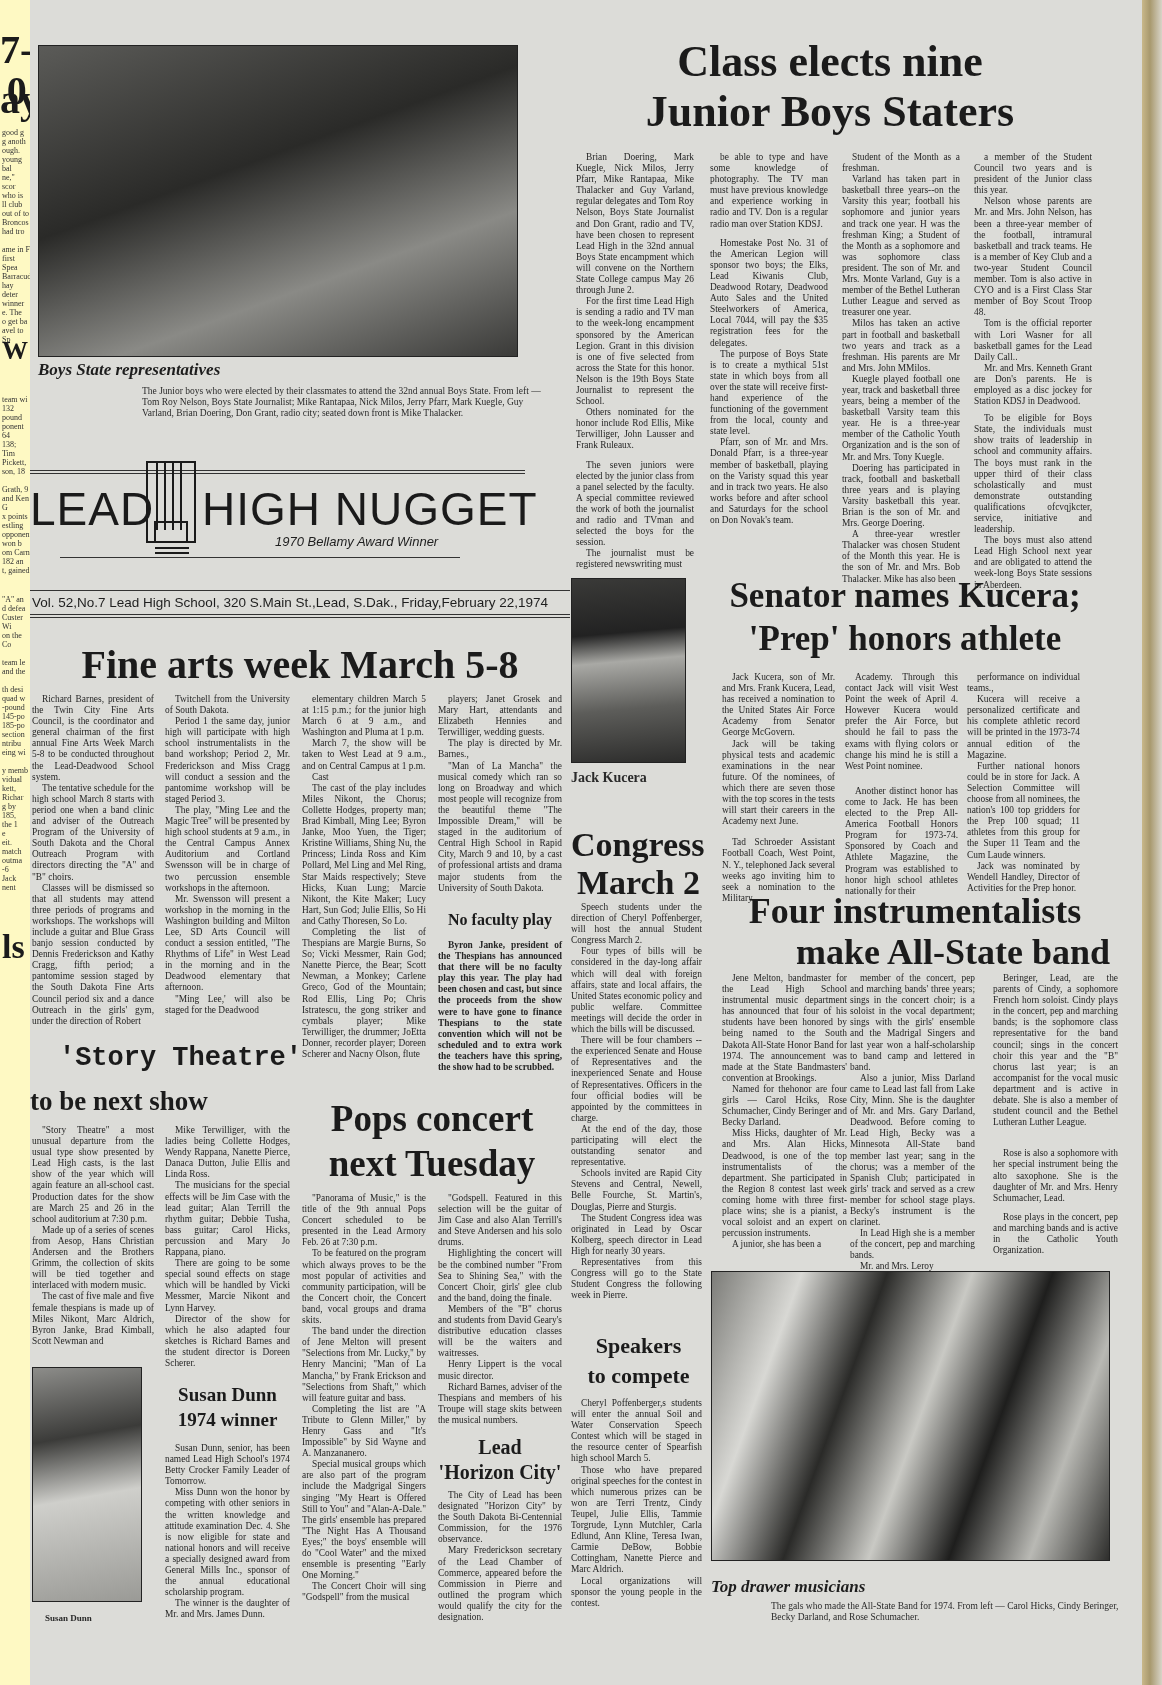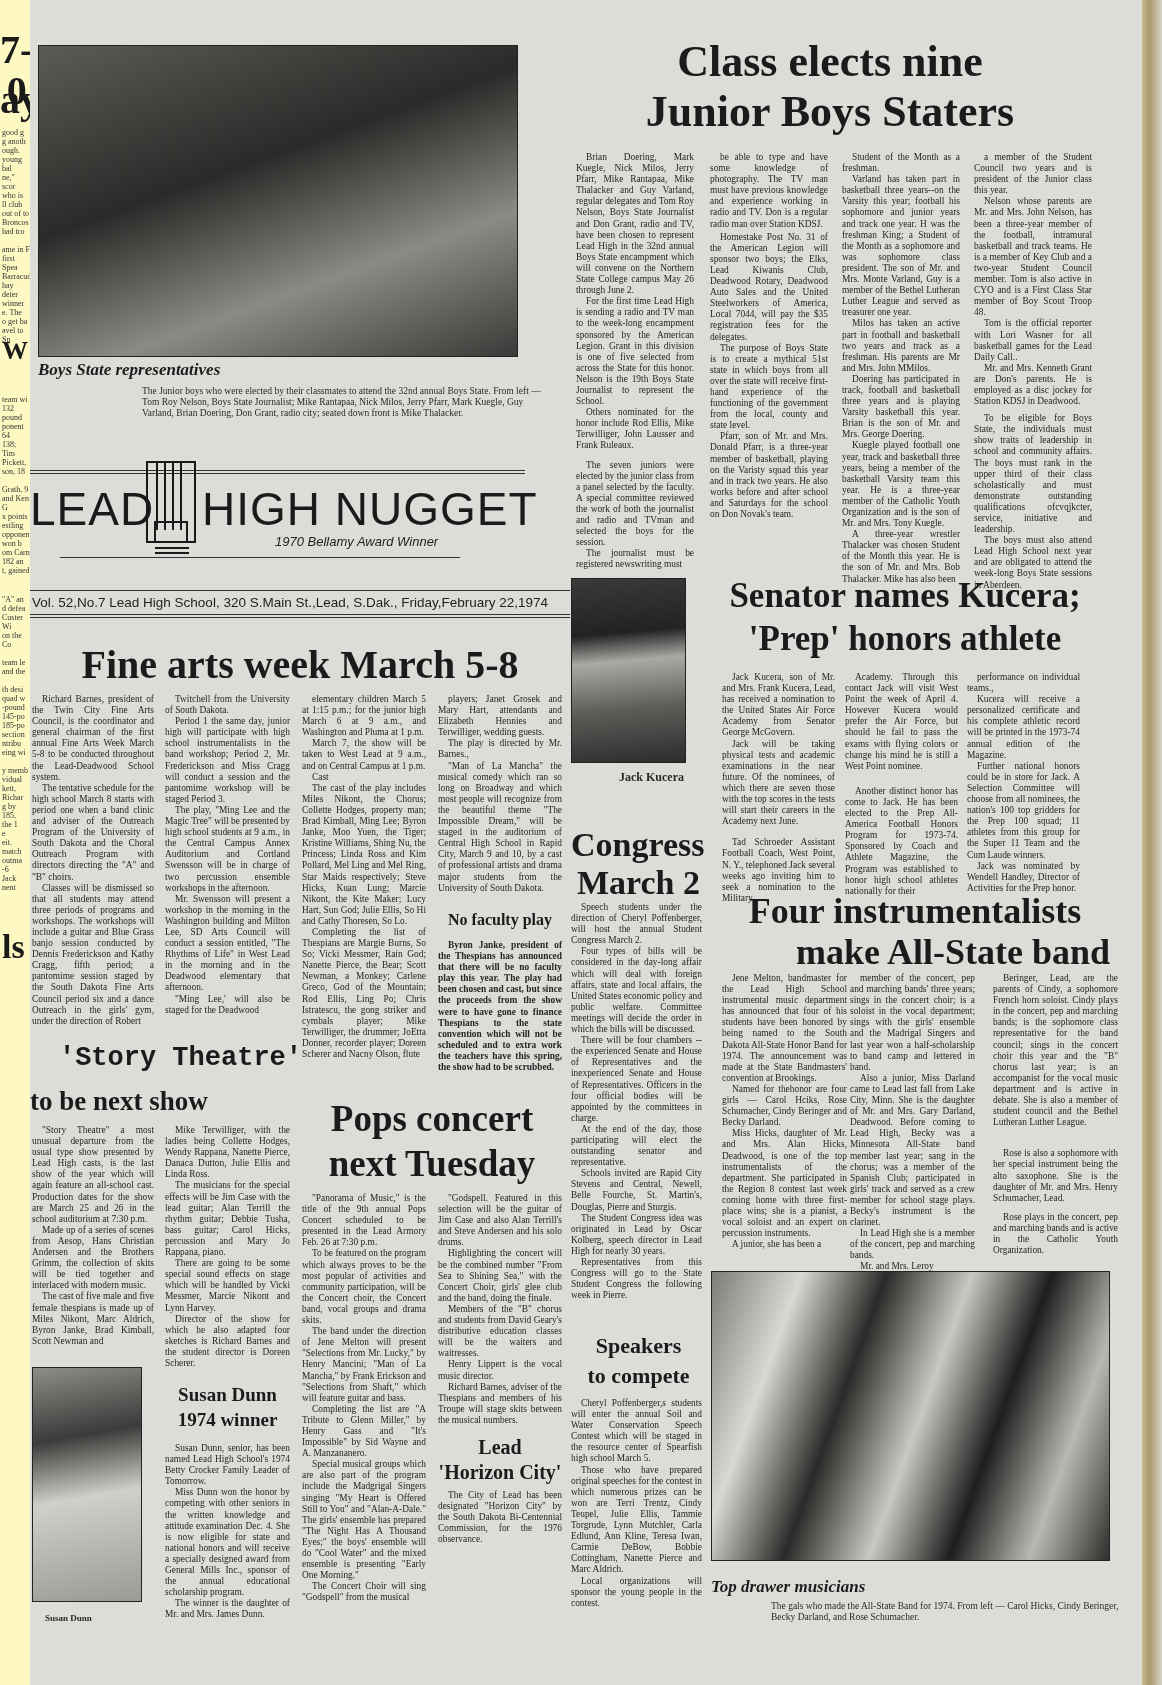--- a/index.html
+++ b/index.html
@@ -69,30 +69,30 @@
   <div class="abs head" style="left:540px;top:90px;width:520px;font-size:44px;">Junior Boys Staters</div>
   <div class="abs col" style="left:546px;top:152px;width:118px;">
     <p>Brian Doering, Mark Kuegle, Nick Milos, Jerry Pfarr, Mike Rantapaa, Mike Thalacker and Guy Varland, regular delegates and Tom Roy Nelson, Boys State Journalist and Don Grant, radio and TV, have been chosen to represent Lead High in the 32nd annual Boys State encampment which will convene on the Northern State College campus May 26 through June 2.</p>
       <p>For the first time Lead High is sending a radio and TV man to the week-long encampment sponsored by the American Legion. Grant in this division is one of five selected from across the State for this honor. Nelson is the 19th Boys State Journalist to represent the School.</p>
       <p>Others nominated for the honor include Rod Ellis, Mike Terwilliger, John Lausser and Frank Ruleaux.</p>
       <p style="margin-top:8px">The seven juniors were elected by the junior class from a panel selected by the faculty. A special committee reviewed the work of both the journalist and radio and TVman and selected the boys for the session.</p>
       <p>The journalist must be registered newswriting must</p>
   </div>
   <div class="abs col" style="left:680px;top:152px;width:118px;">
     <p>be able to type and have some knowledge of photography. The TV man must have previous knowledge and experience working in radio and TV. Don is a regular radio man over Station KDSJ.</p>
-      <p style="margin-top:2px">Homestake Post No. 31 of the American Legion will sponsor two boys; the Elks, Lead Kiwanis Club, Deadwood Rotary, Deadwood Auto Sales and the United Steelworkers of America, Local 7044, will pay the $35 registration fees for the delegates.</p>
+      <p style="margin-top:8px">Homestake Post No. 31 of the American Legion will sponsor two boys; the Elks, Lead Kiwanis Club, Deadwood Rotary, Deadwood Auto Sales and the United Steelworkers of America, Local 7044, will pay the $35 registration fees for the delegates.</p>
       <p>The purpose of Boys State is to create a mythical 51st state in which boys from all over the state will receive first-hand experience of the functioning of the government from the local, county and state level.</p>
       <p>Pfarr, son of Mr. and Mrs. Donald Pfarr, is a three-year member of basketball, playing on the Varisty squad this year and in track two years. He also works before and after school and Saturdays for the school on Don Novak's team.</p>
   </div>
   <div class="abs col" style="left:812px;top:152px;width:118px;">
     <p>Student of the Month as a freshman.</p>
       <p>Varland has taken part in basketball three years--on the Varsity this year; football his sophomore and junior years and track one year. H was the freshman King; a Student of the Month as a sophomore and was sophomore class president. The son of Mr. and Mrs. Monte Varland, Guy is a member of the Bethel Lutheran Luther League and served as treasurer one year.</p>
       <p>Milos has taken an active part in football and basketball two years and track as a freshman. His parents are Mr and Mrs. John MMilos.</p>
+      <p>Kuegle played football one year, track and basketball three years, being a member of the basketball Varsity team this year. He is a three-year member of the Catholic Youth Organization and is the son of Mr. and Mrs. Tony Kuegle.</p>
       <p>Doering has participated in track, football and basketball three years and is playing Varsity basketball this year. Brian is the son of Mr. and Mrs. George Doering.</p>
-      <p>Kuegle played football one year, track and basketball three years, being a member of the basketball Varsity team this year. He is a three-year member of the Catholic Youth Organization and is the son of Mr. and Mrs. Tony Kuegle.</p>
       <p>A three-year wrestler Thalacker was chosen Student of the Month this year. He is the son of Mr. and Mrs. Bob Thalacker. Mike has also been</p>
   </div>
   <div class="abs col" style="left:944px;top:152px;width:118px;">
     <p>a member of the Student Council two years and is president of the Junior class this year.</p>
       <p>Nelson whose parents are Mr. and Mrs. John Nelson, has been a three-year member of the football, intramural basketball and track teams. He is a member of Key Club and a two-year Student Council member. Tom is also active in CYO and is a First Class Star member of Boy Scout Troop 48.</p>
       <p>Tom is the official reporter with Lori Wasner for all basketball games for the Lead Daily Call..</p>
       <p>Mr. and Mrs. Kenneth Grant are Don's parents. He is employed as a disc jockey for Station KDSJ in Deadwood.</p>
       <p style="margin-top:6px">To be eligible for Boys State, the individuals must show traits of leadership in school and community affairs. The boys must rank in the upper third of their class scholastically and must demonstrate outstanding qualifications ofcvqjkcter, service, initiative and leadership.</p>
       <p>The boys must also attend Lead High School next year and are obligated to attend the week-long Boys State sessions in Aberdeen.</p>
   </div>
@@ -167,24 +167,25 @@
       <p>Highlighting the concert will be the combined number "From Sea to Shining Sea," with the Concert Choir, girls' glee club and the band, doing the finale.</p>
       <p>Members of the "B" chorus and students from David Geary's distributive education classes will be the waiters and waitresses.</p>
       <p>Henry Lippert is the vocal music director.</p>
       <p>Richard Barnes, adviser of the Thespians and members of his Troupe will stage skits between the musical numbers.</p>
   </div>
 
   <div class="abs head" style="left:408px;top:1437px;width:124px;font-size:20px;">Lead</div>
   <div class="abs head" style="left:408px;top:1462px;width:124px;font-size:20px;">'Horizon City'</div>
   <div class="abs col" style="left:408px;top:1490px;width:124px;">
     <p>The City of Lead has been designated "Horizon City" by the South Dakota Bi-Centennial Commission, for the 1976 observance.</p>
+      <p>Mary Frederickson secretary of the Lead Chamber of Commerce, appeared before the Commission in Pierre and outlined the program which would qualify the city for the designation.</p>
   </div>
 
   <div class="abs photo" style="left:541px;top:578px;width:113px;height:183px;background:linear-gradient(175deg,#3a3a38,#222 30%,#a9a9a5 45%,#5d5d5a 70%,#2c2c2b);"></div>
-  <div class="abs cap" style="left:541px;top:772px;width:113px;text-align:right;font-weight:bold;font-size:12px;">Jack Kucera</div>
+  <div class="abs cap" style="left:541px;top:772px;width:113px;text-align:left;font-weight:bold;font-size:14px;">Jack Kucera</div>
   <div class="abs head" style="left:665px;top:578px;width:420px;font-size:35px;">Senator names Kucera;</div>
   <div class="abs head" style="left:665px;top:621px;width:420px;font-size:35px;">'Prep' honors athlete</div>
   <div class="abs col" style="left:692px;top:672px;width:113px;">
     <p>Jack Kucera, son of Mr. and Mrs. Frank Kucera, Lead, has received a nomination to the United States Air Force Academy from Senator George McGovern.</p>
       <p>Jack will be taking physical tests and academic examinations in the near future. Of the nominees, of which there are seven those with the top scores in the tests will start their careers in the Academy next June.</p>
       <p style="margin-top:10px">Tad Schroeder Assistant Football Coach, West Point, N. Y., telephoned Jack several weeks ago inviting him to seek a nomination to the Military</p>
   </div>
   <div class="abs col" style="left:815px;top:672px;width:113px;">
     <p>Academy. Through this contact Jack will visit West Point the week of April 4. However Kucera would prefer the Air Force, but should he fail to pass the exams with flying colors or change his mind he is still a West Point nominee.</p>
       <p style="margin-top:14px">Another distinct honor has come to Jack. He has been elected to the Prep All-America Football Honors Program for 1973-74. Sponsored by Coach and Athlete Magazine, the Program was established to honor high school athletes nationally for their</p>

